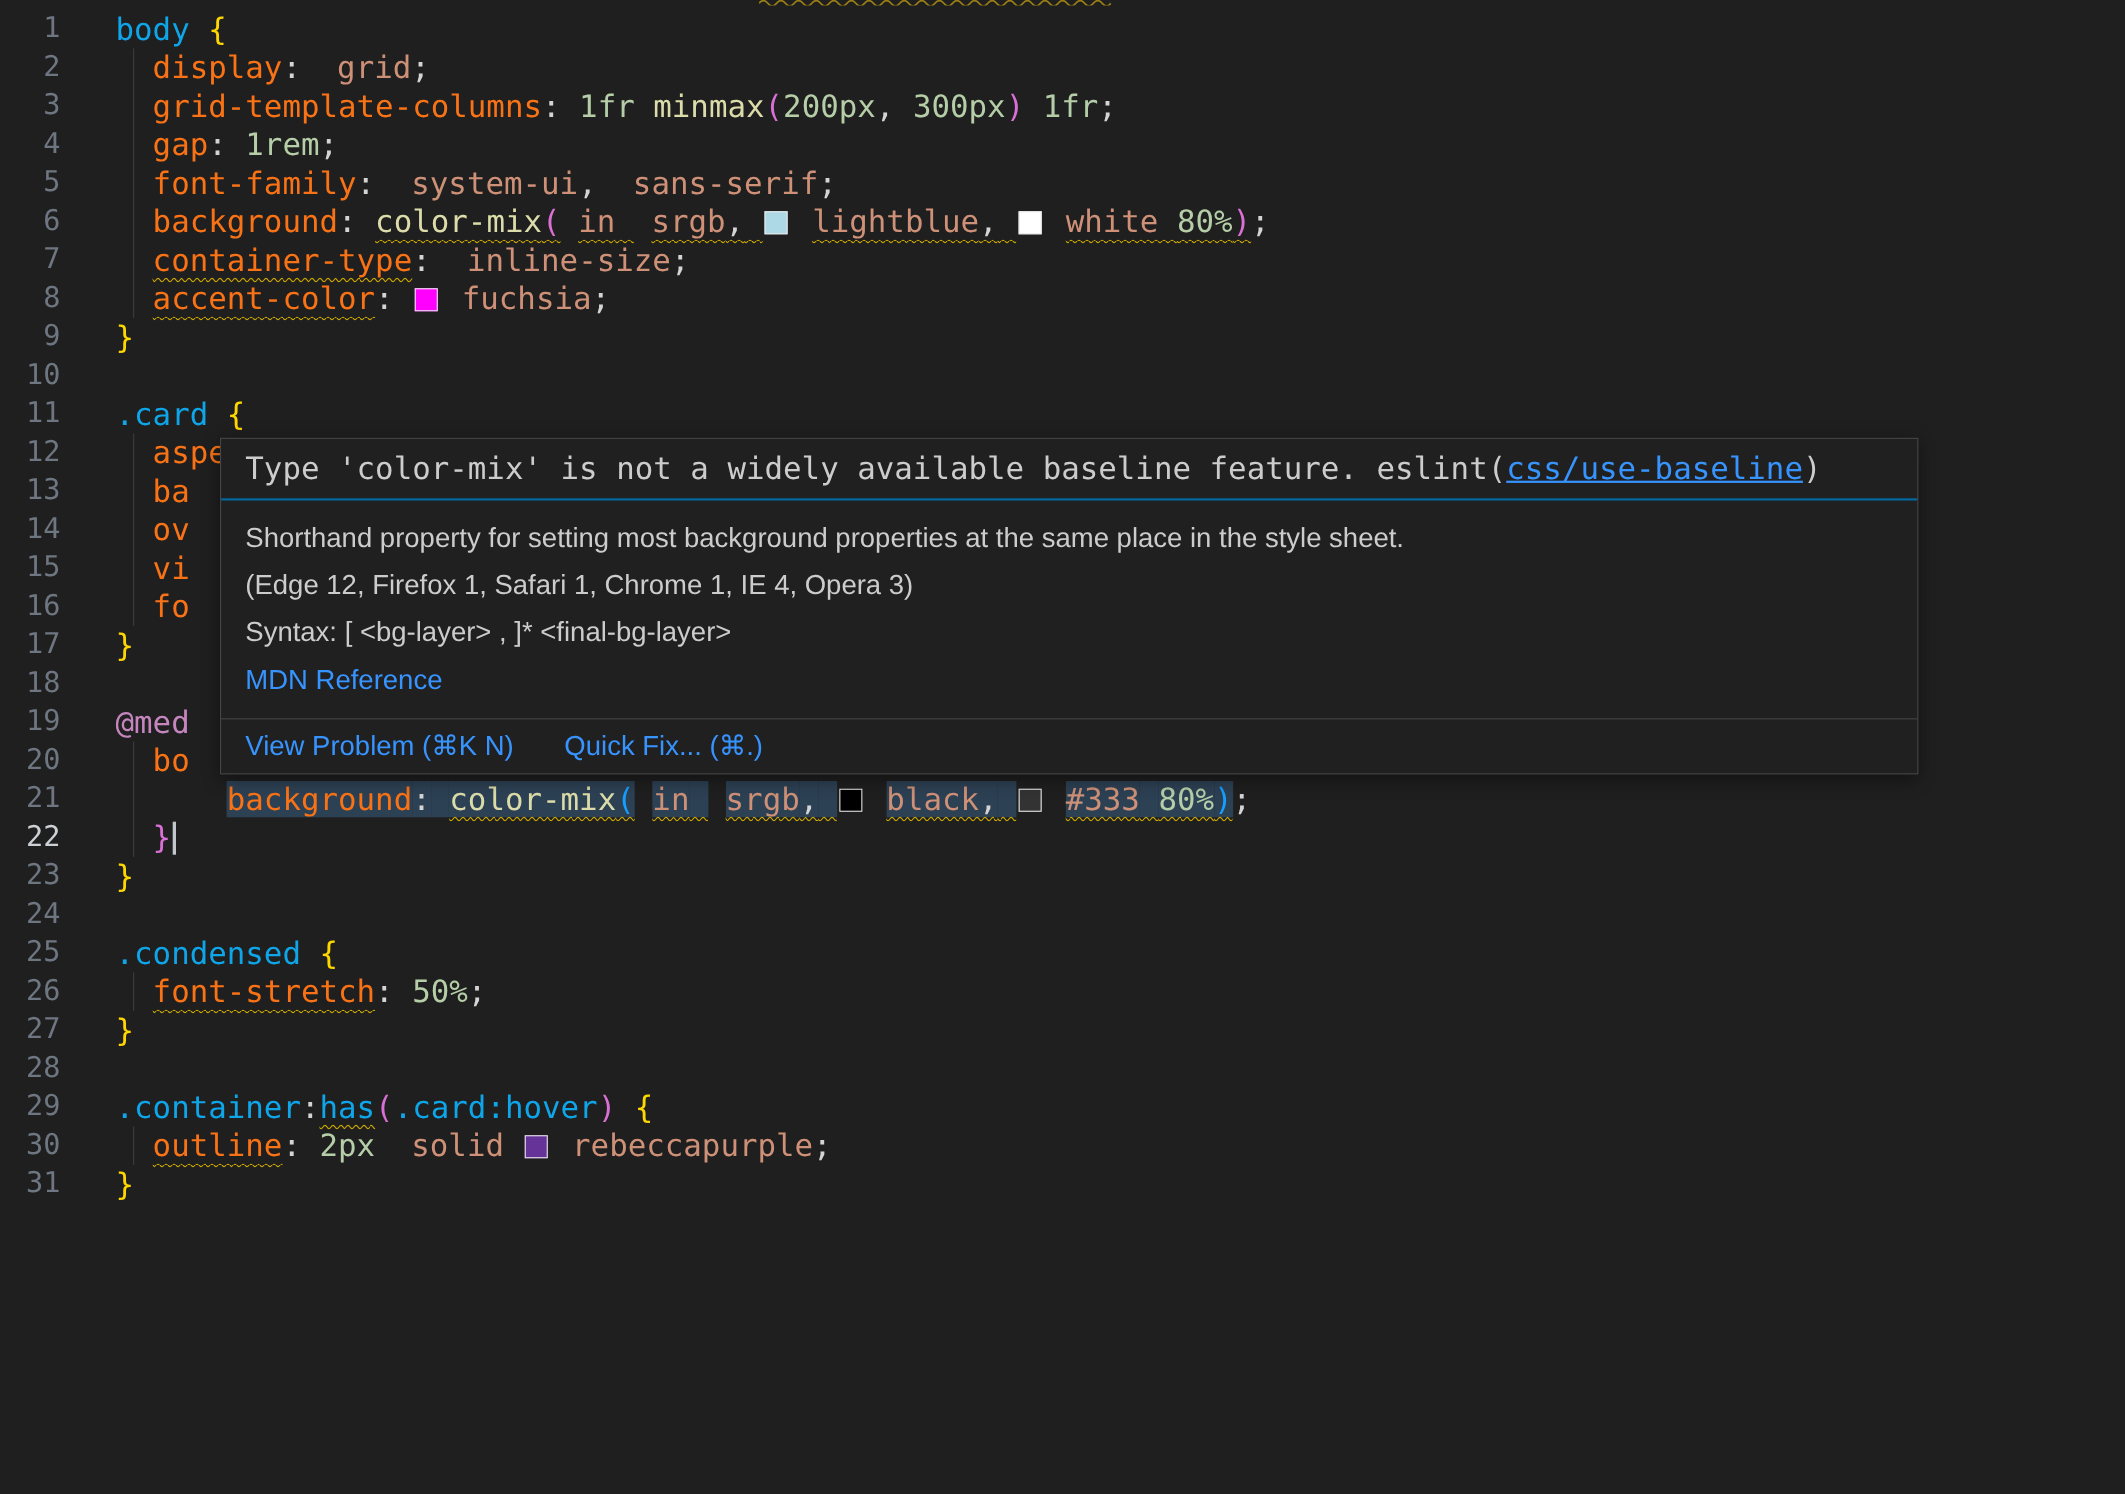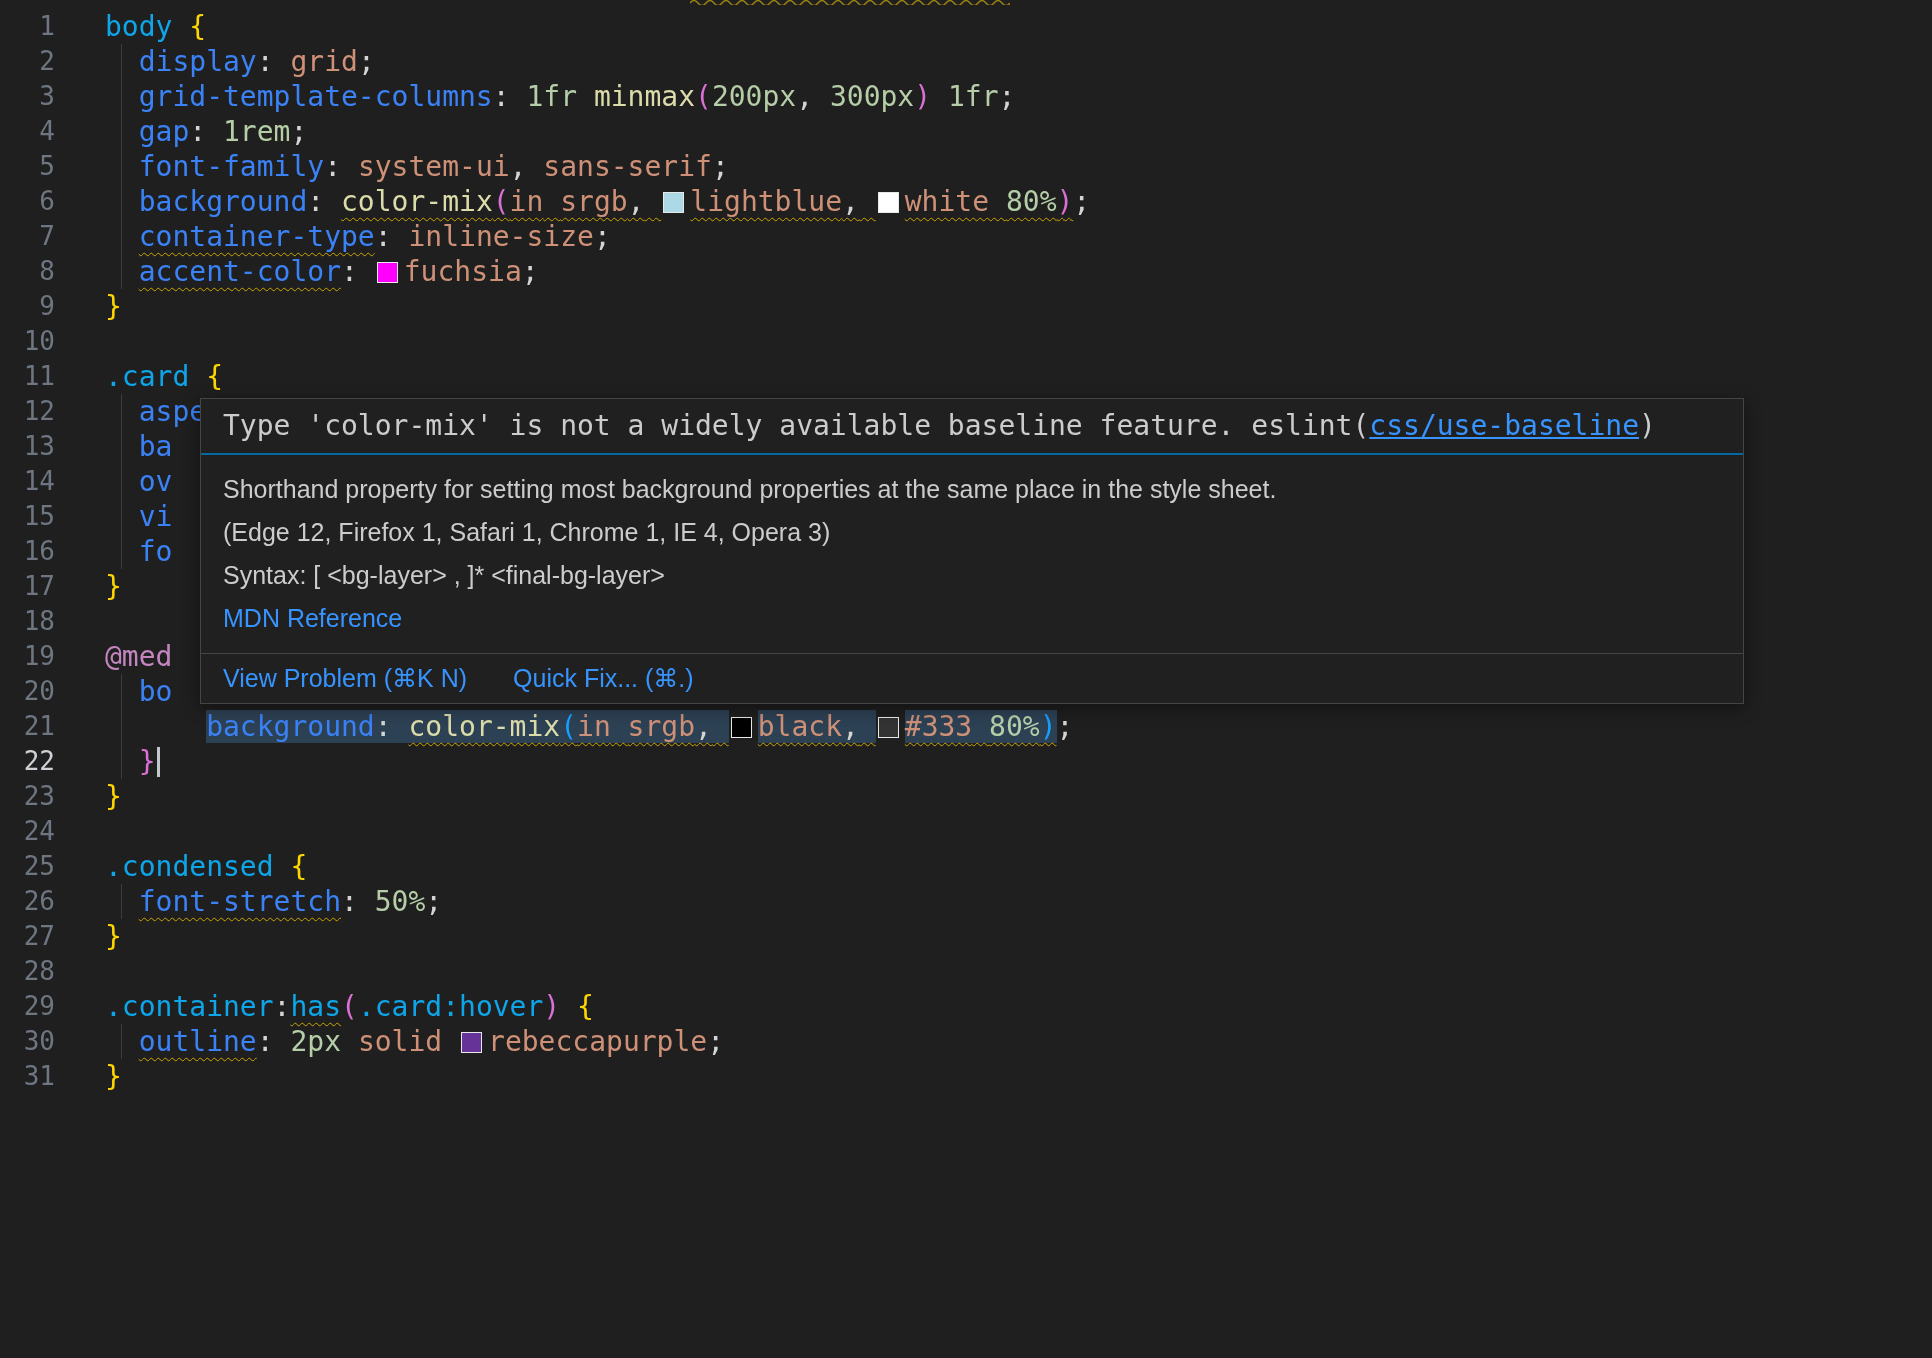--- a/index.html
+++ b/index.html
@@ -10,22 +10,22 @@
   
   #code-lines { position:absolute; top:9px; left:0; right:0; z-index:2; }
   .line { display:flex; height:35px; line-height:35px; white-space:pre; }
   .ln { width:70px; padding-right:15px; text-align:right; color:#6e7681; font-size:26px; flex:none; }
   .ln.active { color:#cdd1d6; }
   .codetext { margin-left:35px; white-space:pre; }
 
   
   .pln { color:#d4d4d4; }
   .sel { color:#0ea5e9; }
-  .prop{ color:#3b82f6; }
-  .val { color:#ce9178; }
+  .prop{ color:#f97316; }
+  .val { color:#ce9178;margin-left:16px; }
   .num { color:#b5cea8; }
   .fn  { color:#dcdcaa; }
   .pun { color:#d4d4d4; }
   .b1  { color:#ffd700; }
   .b2  { color:#da70d6; }
   .b3  { color:#179fff; }
   .at  { color:#c586c0; }
   .sq  { text-decoration-line:underline; text-decoration-style:wavy;
          text-decoration-color:#cca700; text-decoration-thickness:1.3px;
          text-underline-offset:6px; }

